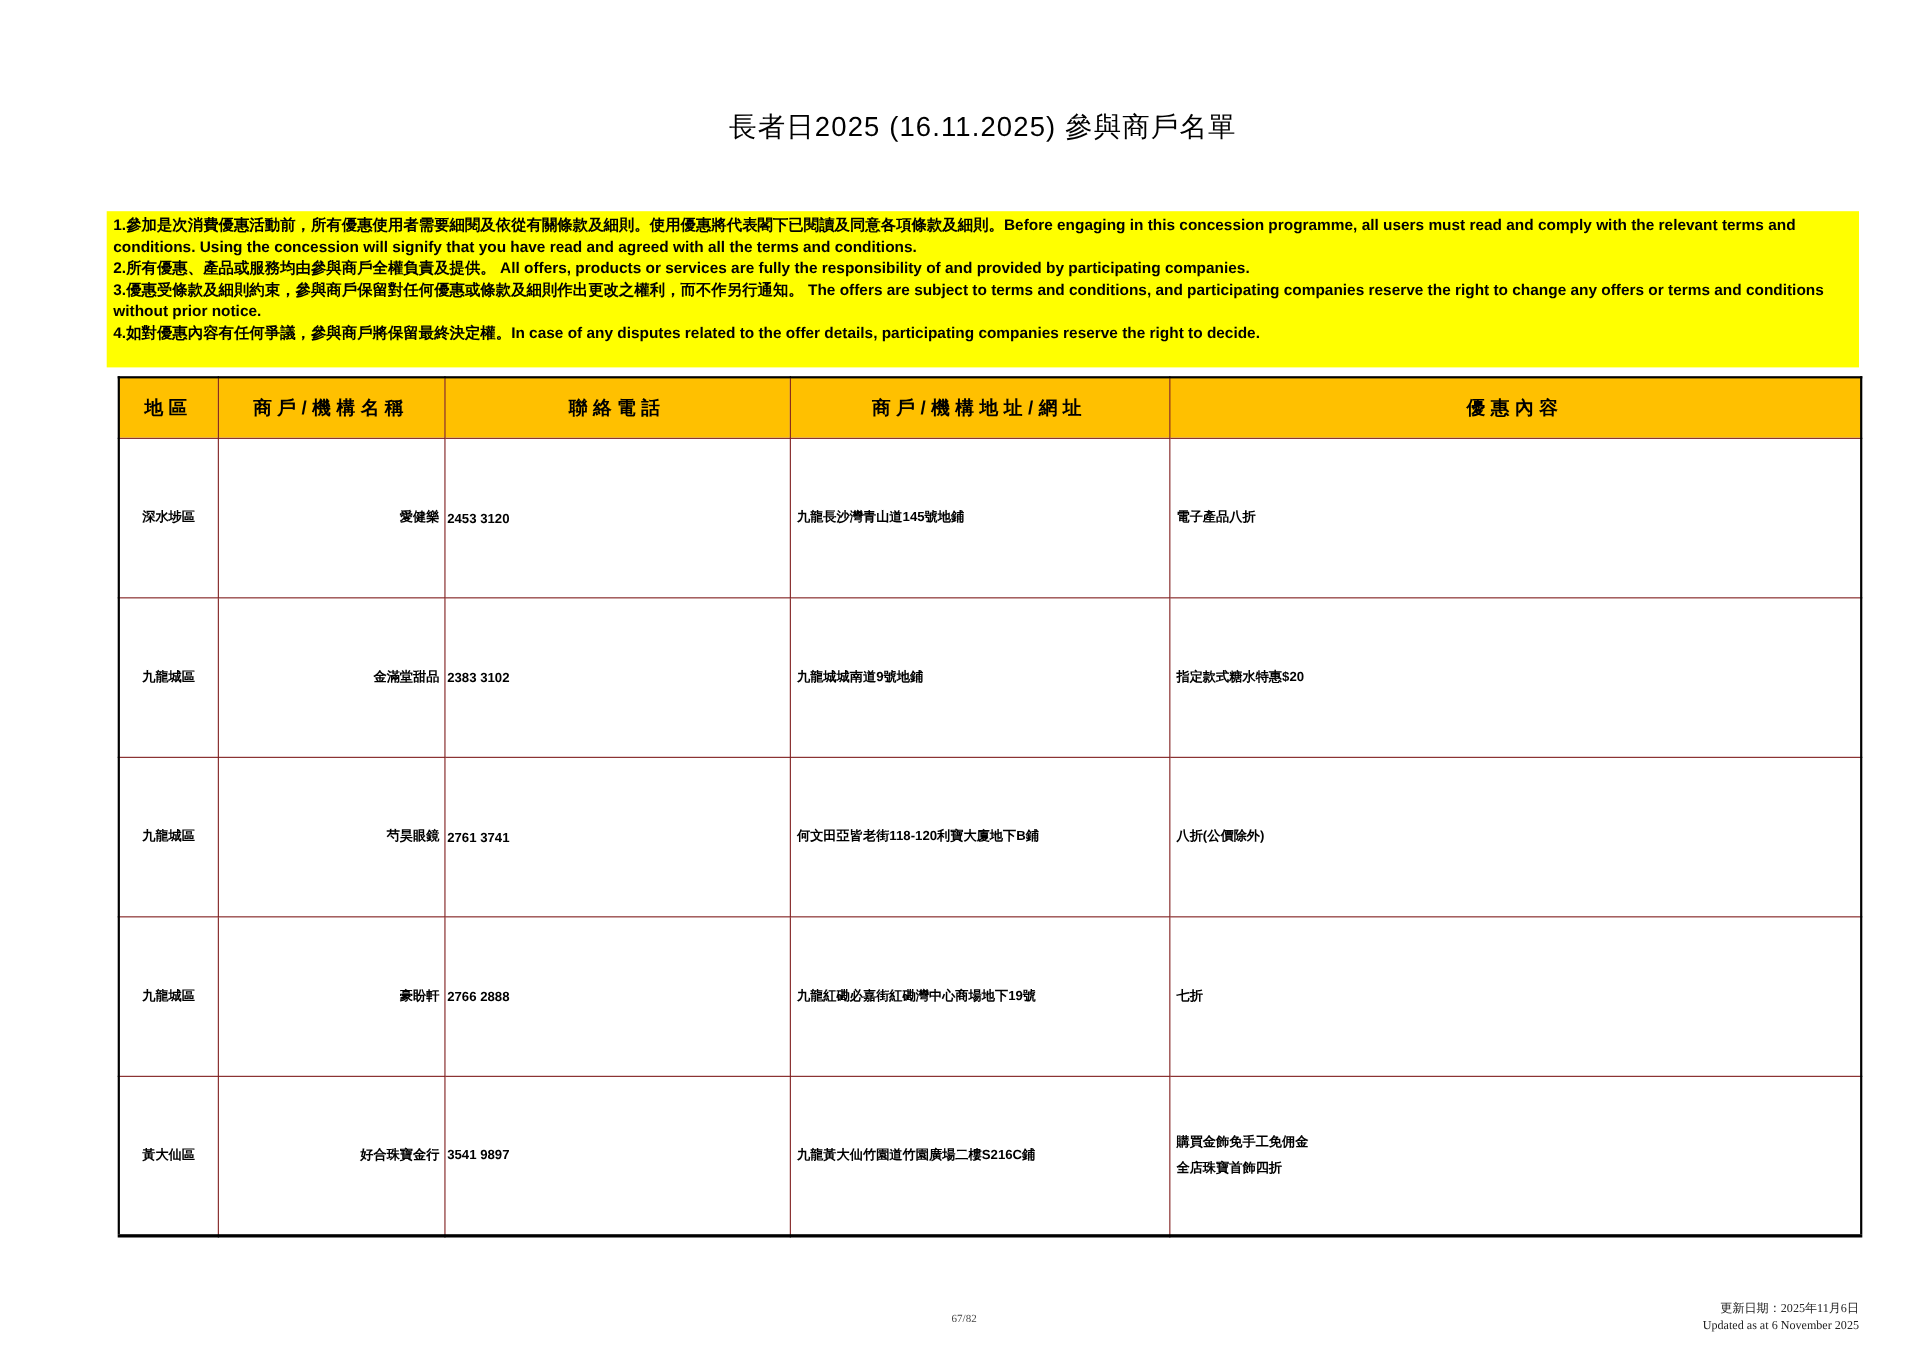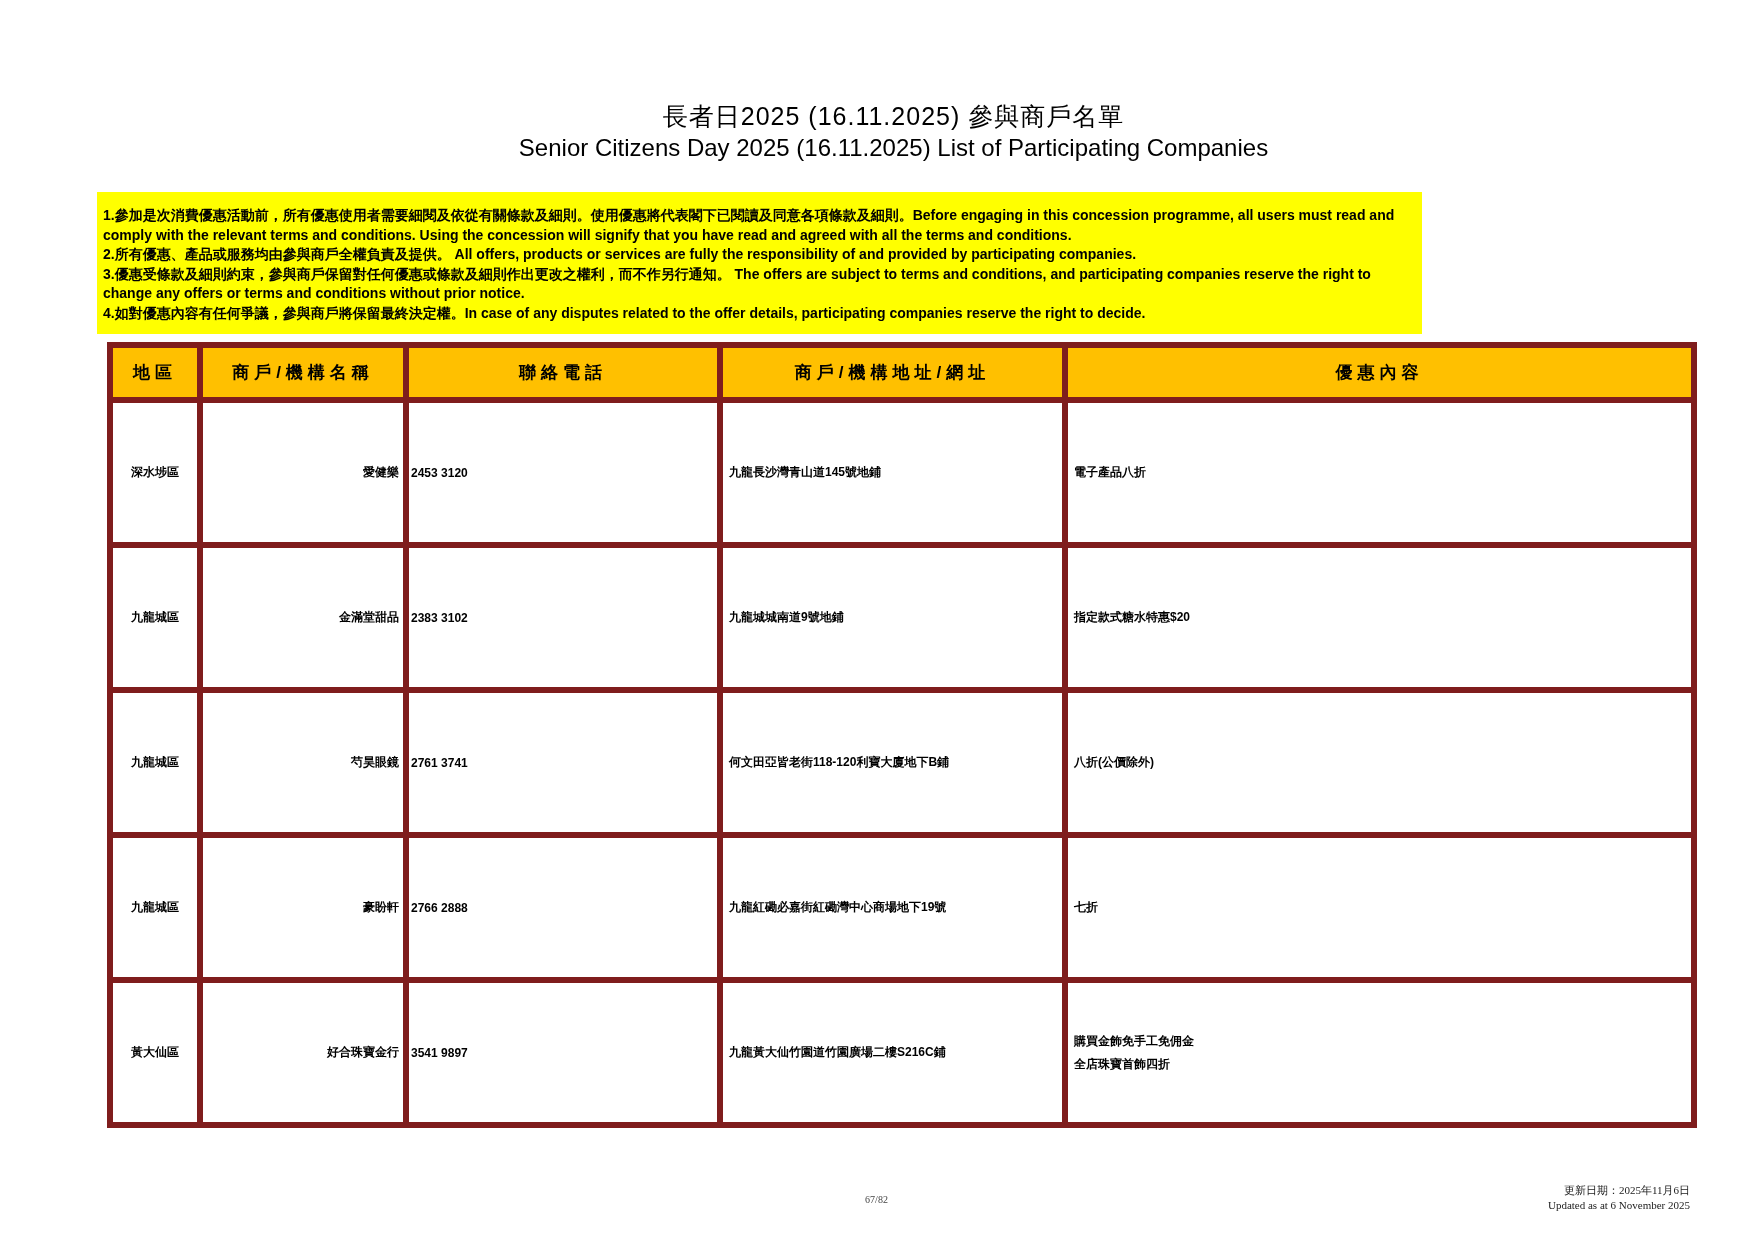--- a/index.html
+++ b/index.html
@@ -19,41 +19,41 @@
     width: 1593px;
     text-align: center;
     font-weight: normal;
   }
   .title-zh { font-size: 25px; line-height: 32px; letter-spacing: 1px; }
   .title-en { font-size: 24px; line-height: 32px; }
 
   .notice {
     position: absolute;
     left: 97px; top: 192px;
-    width: 1325px;
+    width: 1593px;
     min-height: 142px;
     background: #FFFF00;
-    padding: 14px 8px 6px 6px;
+    padding: 3px 8px 6px 6px;
     font-weight: bold;
     font-size: 14px;
     line-height: 19.5px;
   }
   .notice-line { white-space: normal; }
 
   table.companies {
     position: absolute;
     left: 107px; top: 342px;
     width: 1584px;
     border-collapse: collapse;
     table-layout: fixed;
     border: 2px solid #000;
     border-bottom: 3px solid #000;
   }
   table.companies th, table.companies td {
-    border: 6px solid #7f1d1d;
+    border: 1px solid #7f1d1d;
     vertical-align: middle;
     font-weight: bold;
   }
   table.companies th {
     background: #FFC000;
     height: 55px;
     font-size: 17px;
     letter-spacing: 5px;
     text-align: center;
   }
@@ -85,21 +85,20 @@
     font-size: 11px;
     line-height: 15px;
     color: #222;
   }
 </style>
 </head>
 <body>
 
 <div class="titles">
   <div class="title-zh">長者日2025 (16.11.2025) 參與商戶名單</div>
-  <div class="title-en">Senior Citizens Day 2025 (16.11.2025) List of Participating Companies</div>
 </div>
 
 <div class="notice">
   <div class="notice-line">1.參加是次消費優惠活動前，所有優惠使用者需要細閱及依從有關條款及細則。使用優惠將代表閣下已閱讀及同意各項條款及細則。Before engaging in this concession programme, all users must read and comply with the relevant terms and conditions.  Using the concession will signify that you have read and agreed with all the terms and conditions.</div>
   <div class="notice-line">2.所有優惠、產品或服務均由參與商戶全權負責及提供。 All offers, products or services are fully the responsibility of and provided by participating companies.</div>
   <div class="notice-line">3.優惠受條款及細則約束，參與商戶保留對任何優惠或條款及細則作出更改之權利，而不作另行通知。 The offers are subject to terms and conditions, and participating companies reserve the right to change any offers or terms and conditions without prior notice.</div>
   <div class="notice-line">4.如對優惠內容有任何爭議，參與商戶將保留最終決定權。In case of any disputes related to the offer details, participating companies reserve the right to decide.</div>
 </div>
 
 <table class="companies">

